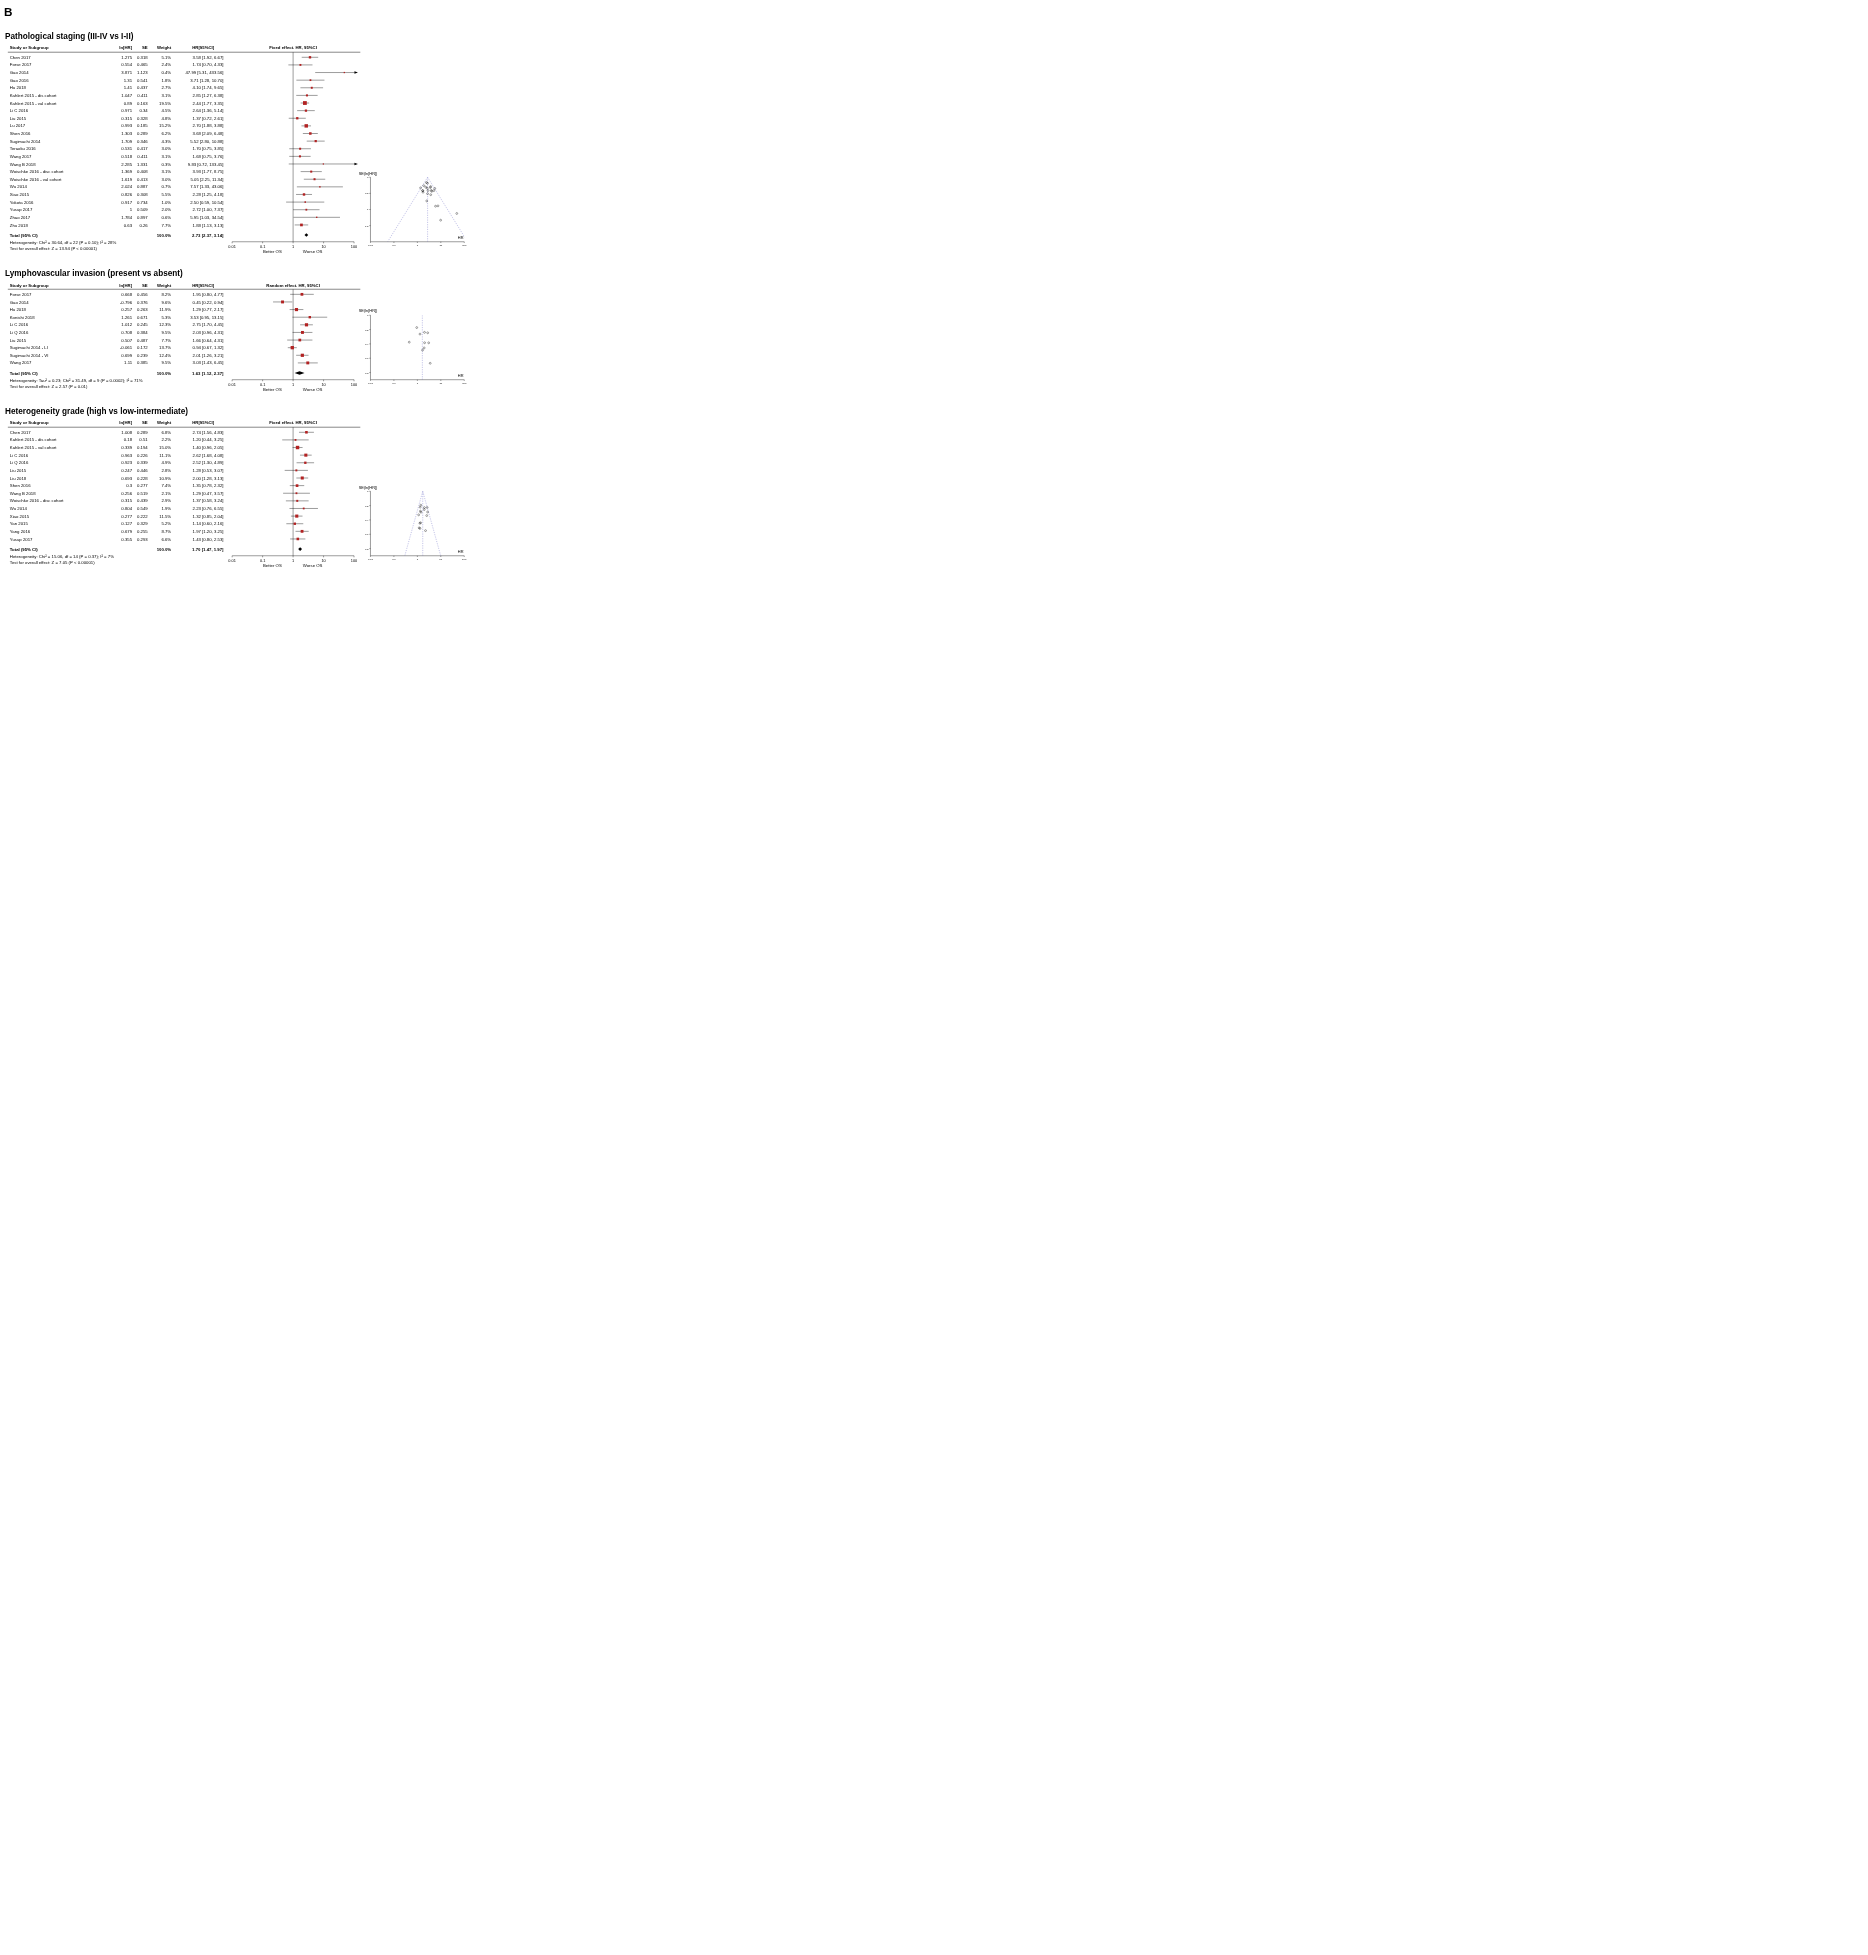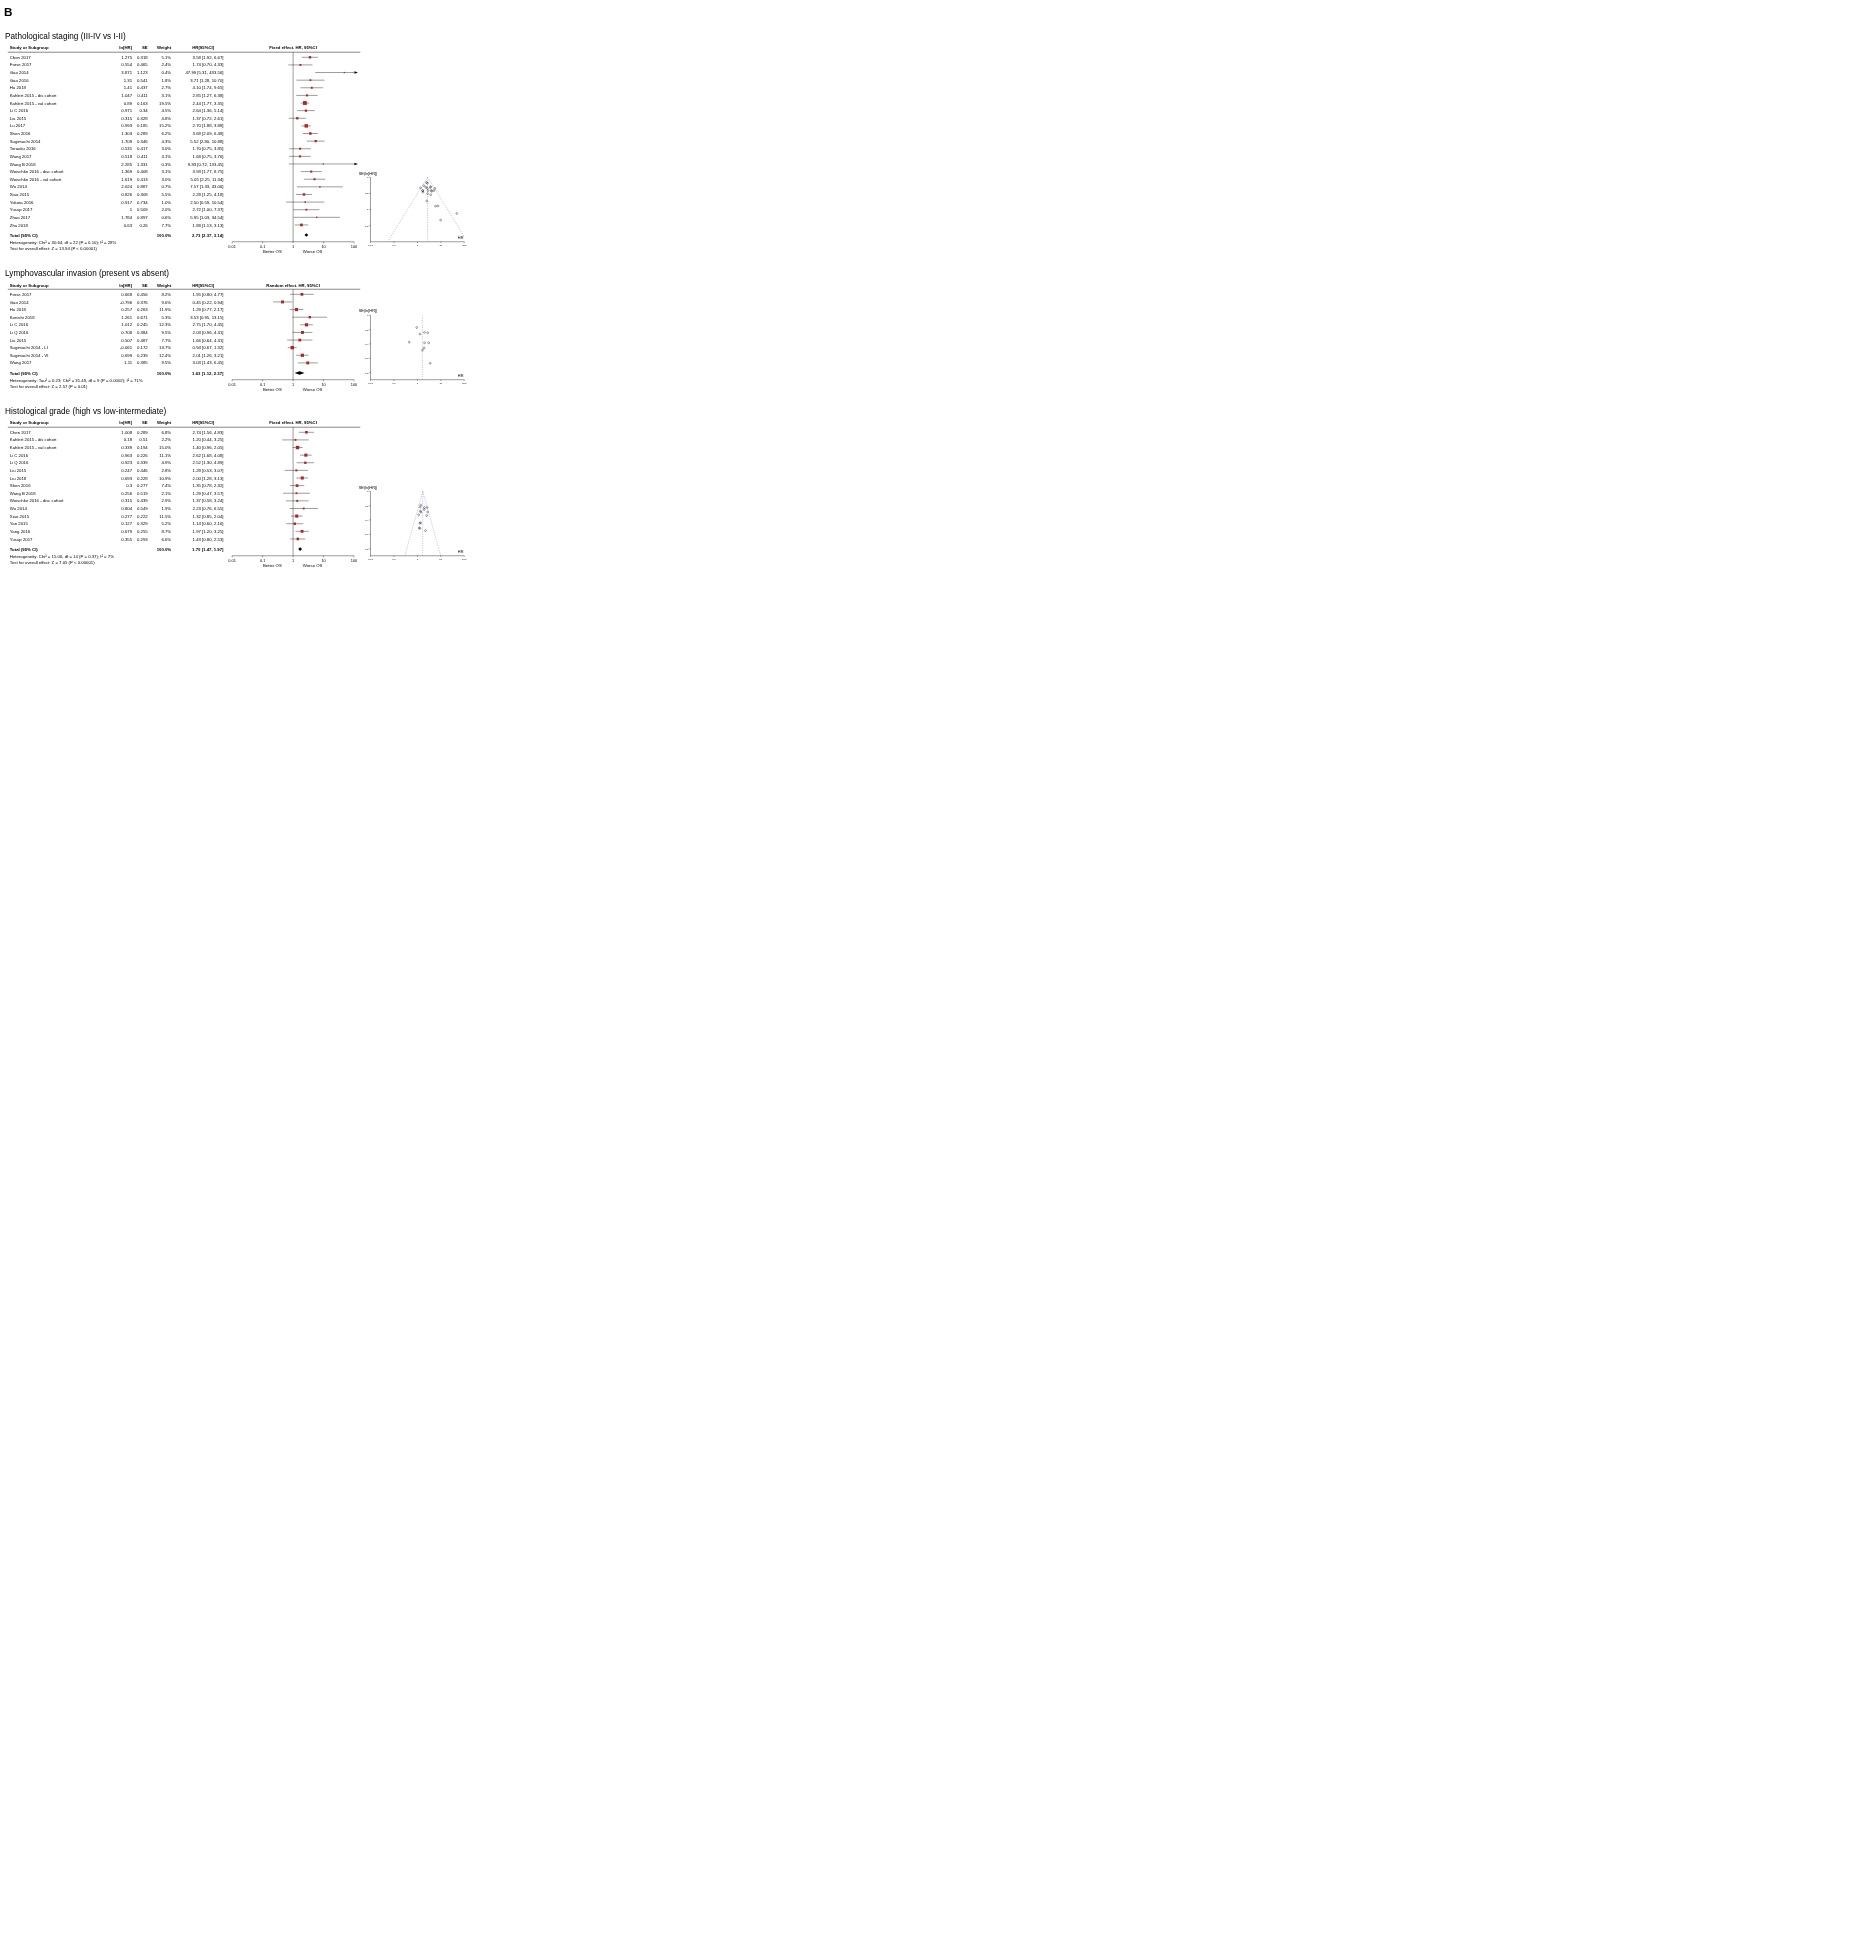--- a/index.html
+++ b/index.html
@@ -13,21 +13,21 @@
   .fig-label {
     font-size: 11.7px;
     font-weight: bold;
     margin: 3.1px 0 0 3.9px;
     font-family: "Liberation Sans", sans-serif;
   }
   .panel { margin-top: 12px; }
   .panel:first-of-type { margin-top: 13.3px; }
   .panel h2 {
     font-size: 8.2px;
-    font-weight: normal;
+    font-weight: bold;
     margin: 0 0 3.1px 5.1px;
     font-family: "Liberation Sans", sans-serif;
   }
   svg { display: block; }
   svg text { font-family: "Liberation Sans", sans-serif; }
 </style>
 </head>
 <body>
 
 <div id="figure">
@@ -503,21 +503,21 @@
             <circle cx="1094.3703609411655" cy="132.41666666666666" r="2.4" fill="none" stroke="#000" stroke-width="0.9"></circle>
             <circle cx="1086.4488295912502" cy="157.89999999999998" r="2.4" fill="none" stroke="#000" stroke-width="0.9"></circle>
             <circle cx="1081.2112381394968" cy="176.78333333333333" r="2.4" fill="none" stroke="#000" stroke-width="0.9"></circle>
             <circle cx="1066.4104821962342" cy="119.03333333333333" r="2.4" fill="none" stroke="#000" stroke-width="0.9"></circle>
             <circle cx="1086.2143105710225" cy="131.31666666666666" r="2.4" fill="none" stroke="#000" stroke-width="0.9"></circle>
             <circle cx="1096.9240124947567" cy="158.08333333333331" r="2.4" fill="none" stroke="#000" stroke-width="0.9"></circle>
           </g>
         </svg>
       </section>
       <section class="panel">
-        <h2>Histological grade (high vs low-intermediate)</h2>
+        <h2>Heterogeneity grade (high vs low-intermediate)</h2>
         <svg width="467" height="152" viewBox="0 0 1195 389">
           <g>
             <text x="25" y="14" font-size="11" text-anchor="start" font-weight="bold" fill="#000">Study or Subgroup</text>
             <text x="338" y="14" font-size="11" text-anchor="end" font-weight="bold" fill="#000">ln[HR]</text>
             <text x="378" y="14" font-size="11" text-anchor="end" font-weight="bold" fill="#000">SE</text>
             <text x="438" y="14" font-size="11" text-anchor="end" font-weight="bold" fill="#000">Weight</text>
             <text x="520" y="14" font-size="11" text-anchor="middle" font-weight="bold" fill="#000">HR[95%CI]</text>
             <text x="750" y="14" font-size="11" text-anchor="middle" font-weight="bold" fill="#000">Fixed effect. HR, 95%CI</text>
           </g>
           <line x1="20" y1="21" x2="922" y2="21" stroke="#000" stroke-width="1.2"></line>

